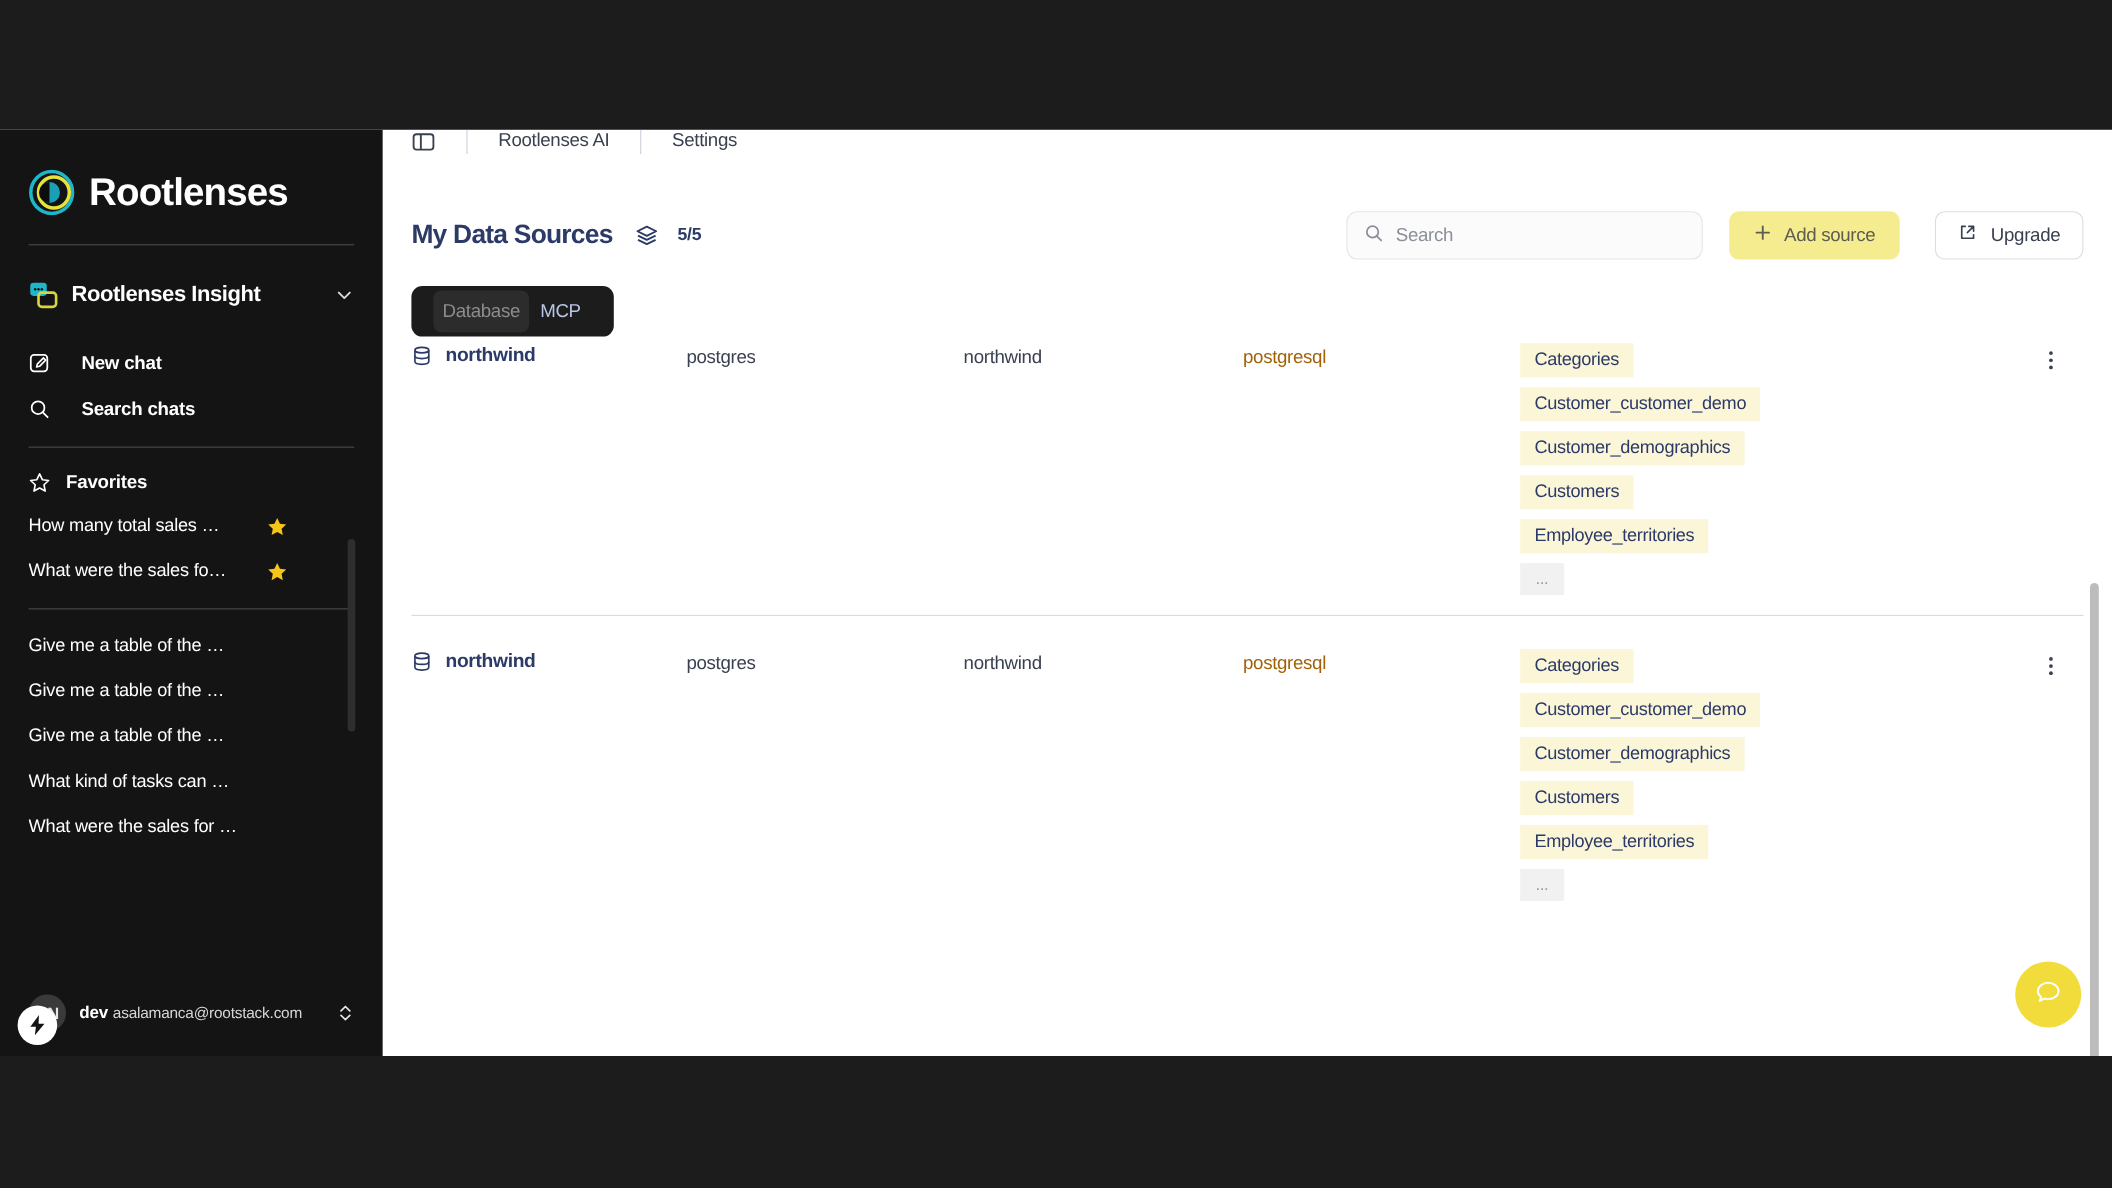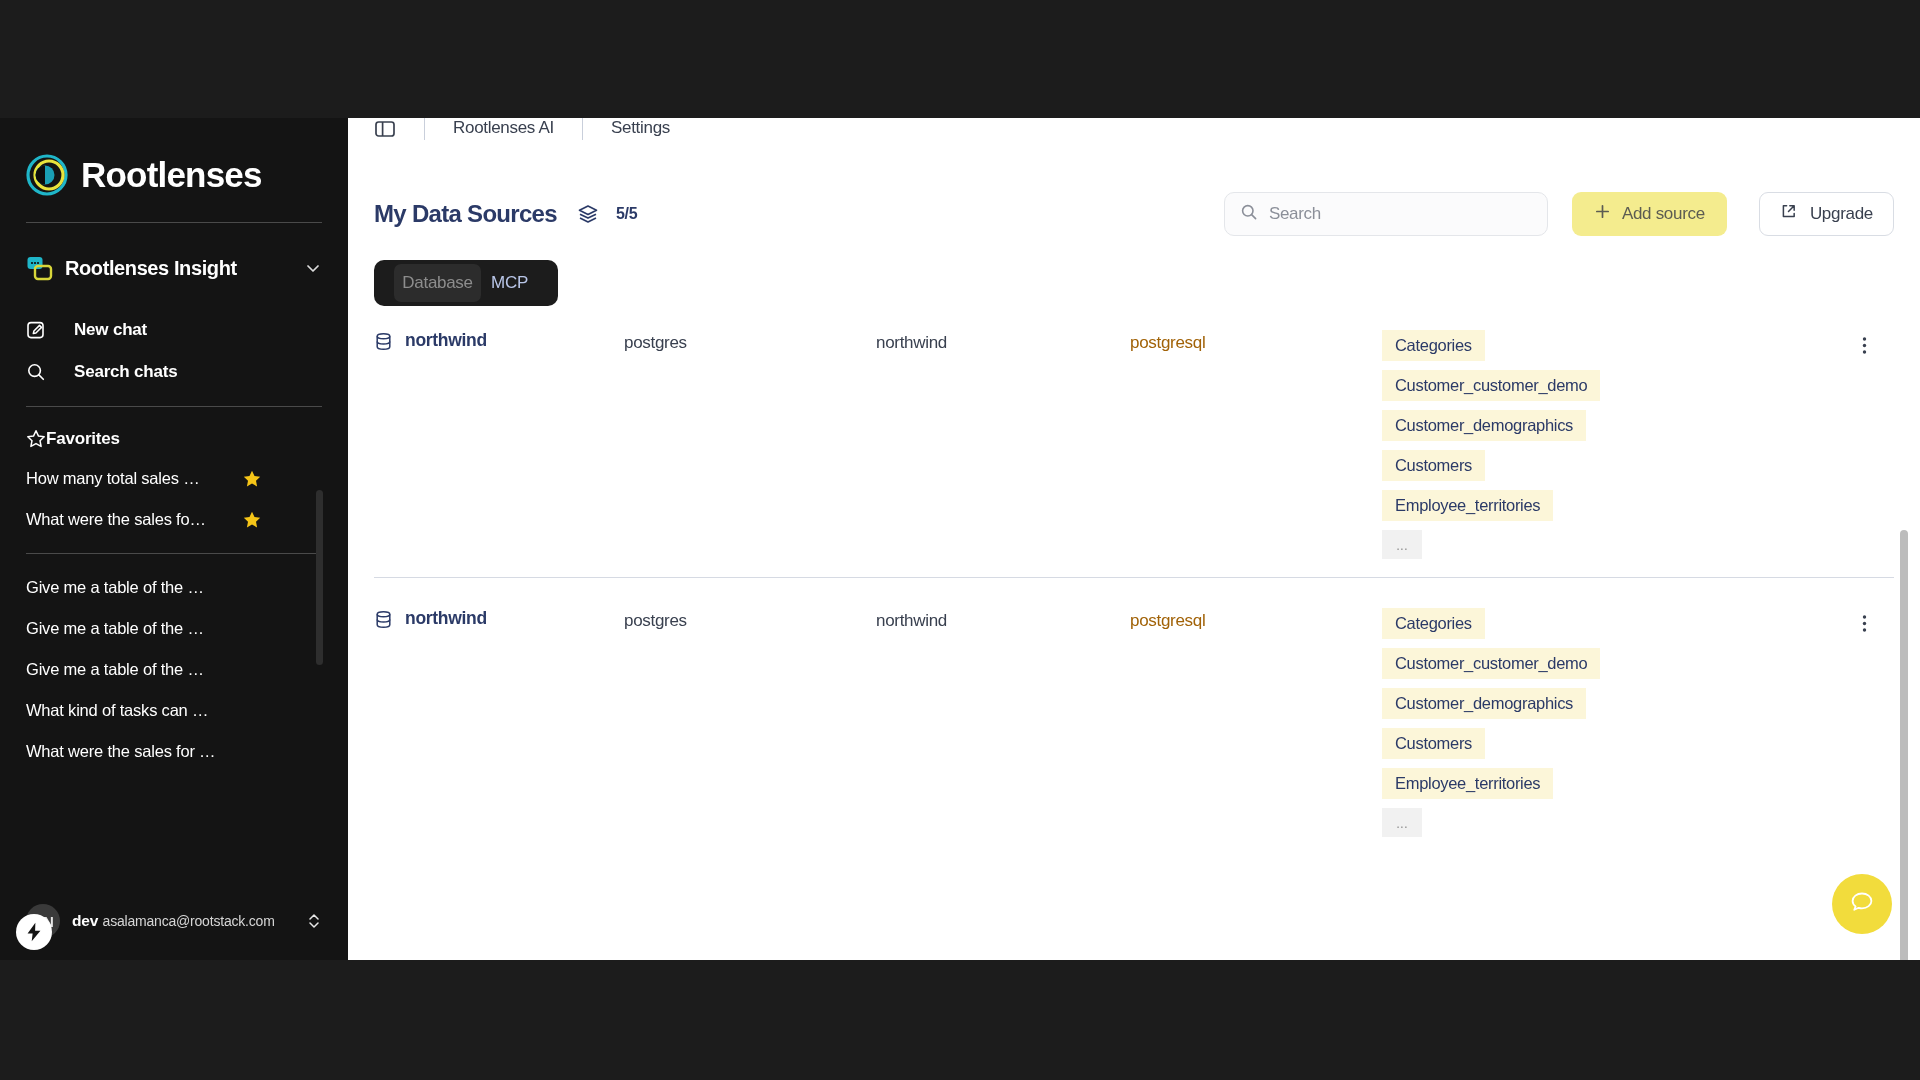--- a/index.html
+++ b/index.html
@@ -40,21 +40,21 @@
   .nav { margin-top: 18px; padding: 0 26px; }
   .nav-item {
     height: 42px; display: flex; align-items: center; gap: 28px;
     font-size: 17px; font-weight: 700; color: #fff; letter-spacing: -0.2px;
   }
   .nav-icon { width: 20px; height: 20px; flex: 0 0 20px; }
 
   .sb-rule { margin: 13px 26px; height: 1px; background: #4a4a4a; }
 
   .fav-head {
-    padding: 0 26px; height: 38px; display: flex; align-items: center; 
+    padding: 0 26px; height: 38px; display: flex; align-items: center; gap: 14px;
     font-size: 17px; font-weight: 700; letter-spacing: -0.2px;
   }
   .chat-item {
     padding: 0 26px; height: 41px; display: flex; align-items: center;
     font-size: 16.5px; color: #ffffff; letter-spacing: -0.2px;
   }
   .chat-label { flex: 1; white-space: nowrap; overflow: hidden; }
   .star-filled { width: 20px; height: 20px; flex: 0 0 20px; margin-right: 60px; }
 
   .sb-scroll {
@@ -117,21 +117,21 @@
     margin: 8px 0 0 26px; width: 184px; height: 46px; background: #1c1c1c;
     border-radius: 10px; display: flex; align-items: center; padding: 20px;
   }
   .seg {
     height: 38px; display: flex; align-items: center; justify-content: center;
     font-size: 17px; border-radius: 7px; letter-spacing: -0.3px;
   }
   .seg-on { width: 104px; background: #2c2c2c; color: #8d8d8d; }
   .seg-off { width: 68px; color: #b9c6e8; }
 
-  .table { margin-top: 18px; }
+  .table { }
   .row { display: flex; padding: 0 26px 0 26px; position: relative; }
   .row-divider { margin: 0 26px; height: 1px; background: #d6dae3; }
   .c-name { width: 250px; display: flex; align-items: flex-start; gap: 12px; padding-top: 6px; }
   .db-icon { width: 19px; height: 19px; flex: 0 0 19px; margin-top: 2px; }
   .name-txt { font-size: 17.5px; font-weight: 700; color: #2b3a67; letter-spacing: -0.3px; }
   .c-user { width: 252px; font-size: 17px; color: #39404f; padding-top: 9px; letter-spacing: -0.3px; }
   .c-db  { width: 254px; font-size: 17px; color: #39404f; padding-top: 9px; letter-spacing: -0.3px; }
   .c-eng { width: 252px; font-size: 17px; color: #a16207; padding-top: 9px; letter-spacing: -0.3px; }
   .c-tables { flex: 1; display: flex; flex-direction: column; align-items: flex-start; gap: 9px; padding-top: 6px; }
   .chip {

